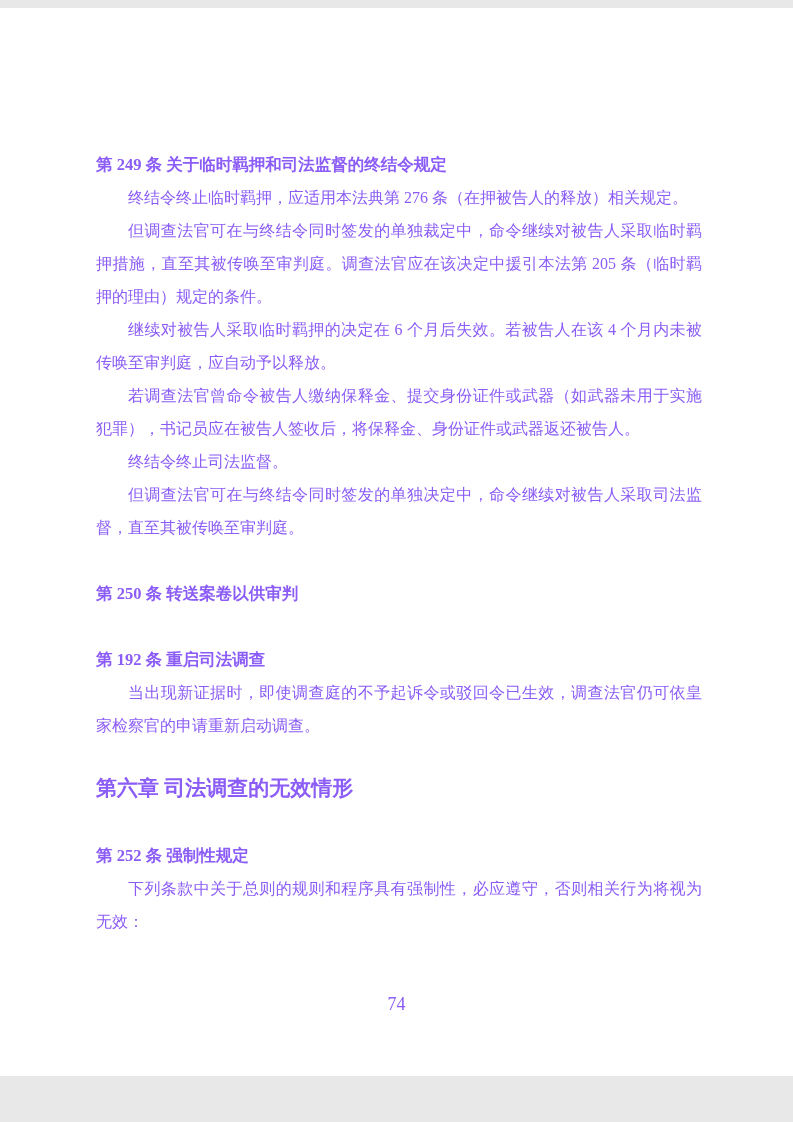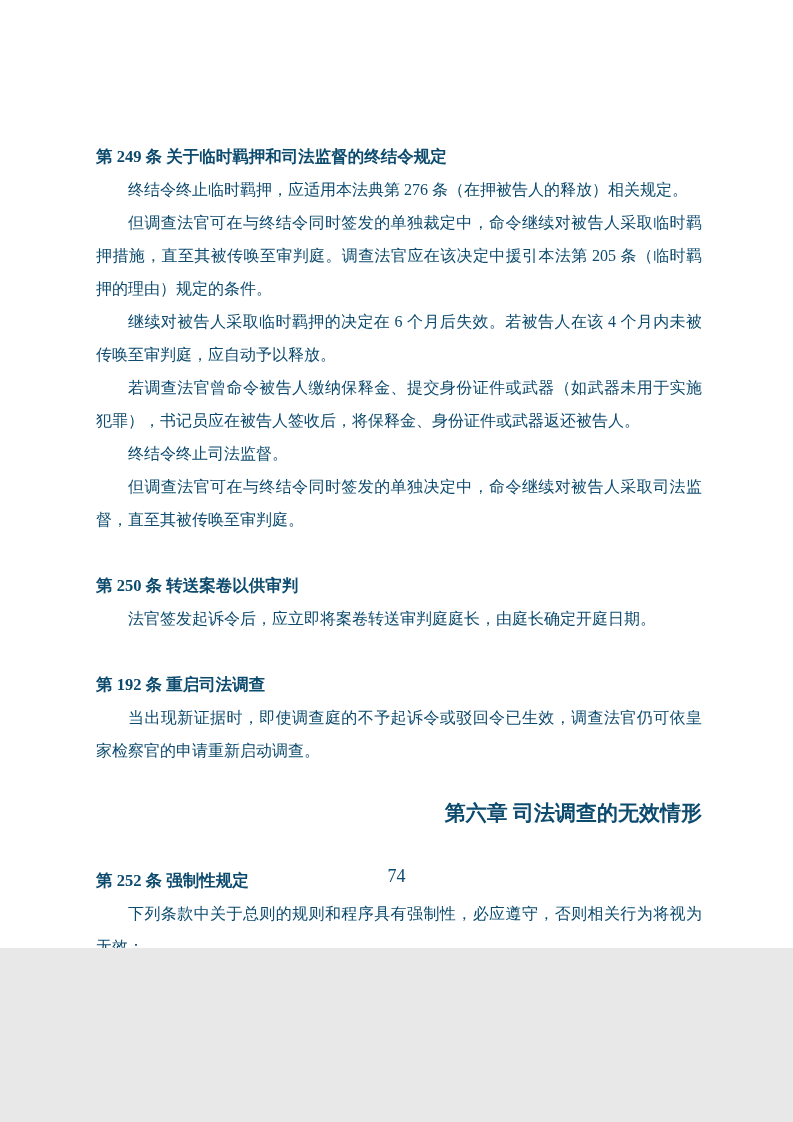--- a/index.html
+++ b/index.html
@@ -1,23 +1,23 @@
 <!DOCTYPE html>
 <html><head>
 <meta charset="utf-8">
 <style>
   * { margin: 0; padding: 0; box-sizing: border-box; }
   html, body { background: #e8e8e8; }
   .page {
     width: 793px;
-    height: 948px;
-    margin: 0 auto;
+    height: 1068px;
+    margin: 8px auto;
     position: relative;
     background: #ffffff;
-    color: #0c4a6e;
+    color: #8b5cf6;
     font-family: "Liberation Serif", "DejaVu Serif", serif;
     overflow: hidden;
   }
   .doc-body {
     position: absolute;
     top: 140px;
     left: 96px;
     width: 606px;
   }
   .article + .article { margin-top: 33px; }
@@ -34,21 +34,21 @@
     text-indent: 2em;
     text-align: justify;
     text-justify: inter-character;
   }
   .chapter-heading {
     margin-top: 26px;
     margin-bottom: 31px;
     font-size: 21px;
     font-weight: bold;
     line-height: 40px;
-    text-align: right;
+    text-align: left;
   }
   .page-footer {
     position: absolute;
     bottom: 64px;
     left: 0;
     width: 100%;
     text-align: center;
     font-size: 18px;
     line-height: 16px;
   }
@@ -62,21 +62,20 @@
         <h2 class="article-heading">第 249 条  关于临时羁押和司法监督的终结令规定</h2>
         <p class="body-paragraph">终结令终止临时羁押，应适用本法典第 276 条（在押被告人的释放）相关规定。</p>
         <p class="body-paragraph">但调查法官可在与终结令同时签发的单独裁定中，命令继续对被告人采取临时羁押措施，直至其被传唤至审判庭。调查法官应在该决定中援引本法第 205 条（临时羁押的理由）规定的条件。</p>
         <p class="body-paragraph">继续对被告人采取临时羁押的决定在 6 个月后失效。若被告人在该 4 个月内未被传唤至审判庭，应自动予以释放。</p>
         <p class="body-paragraph">若调查法官曾命令被告人缴纳保释金、提交身份证件或武器（如武器未用于实施犯罪），书记员应在被告人签收后，将保释金、身份证件或武器返还被告人。</p>
         <p class="body-paragraph">终结令终止司法监督。</p>
         <p class="body-paragraph">但调查法官可在与终结令同时签发的单独决定中，命令继续对被告人采取司法监督，直至其被传唤至审判庭。</p>
       </section>
       <section class="article">
         <h2 class="article-heading">第 250 条  转送案卷以供审判</h2>
-        <p class="body-paragraph">法官签发起诉令后，应立即将案卷转送审判庭庭长，由庭长确定开庭日期。</p>
       </section>
       <section class="article">
         <h2 class="article-heading">第 192 条  重启司法调查</h2>
         <p class="body-paragraph">当出现新证据时，即使调查庭的不予起诉令或驳回令已生效，调查法官仍可依皇家检察官的申请重新启动调查。</p>
       </section>
       <h1 class="chapter-heading">第六章  司法调查的无效情形</h1>
       <section class="article">
         <h2 class="article-heading">第 252 条  强制性规定</h2>
         <p class="body-paragraph">下列条款中关于总则的规则和程序具有强制性，必应遵守，否则相关行为将视为无效：</p>
       </section>

